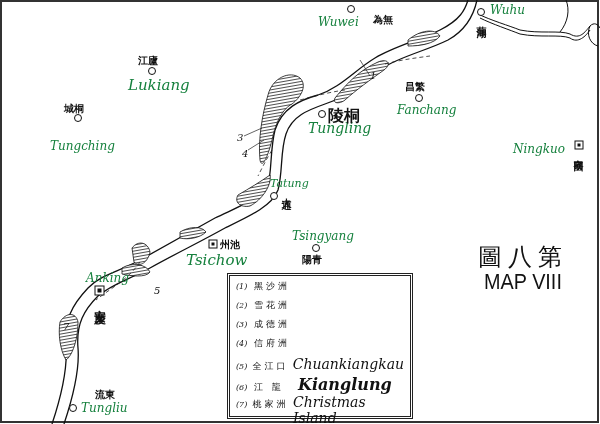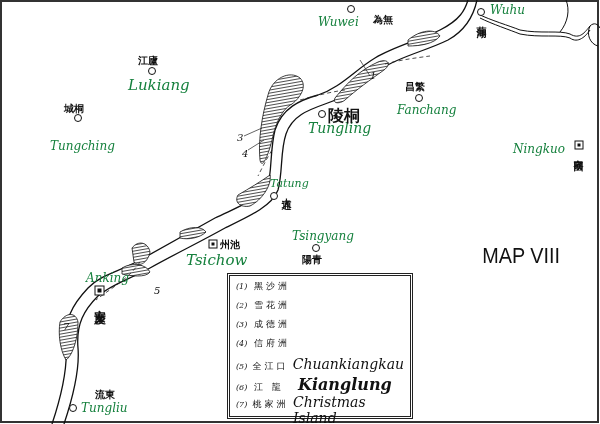--- a/index.html
+++ b/index.html
@@ -205,15 +205,16 @@
       <span class="e" style="font-size:16px;font-weight:bold;">Kianglung</span>
     </div>
     <div class="legend-row">
       <span class="n">(7)</span>
       <span class="c">桃家洲</span>
       <span class="e">Christmas Island</span>
     </div>
   </div>
 
   <div class="title-block">
+    <div class="title-cn">圖八第</div>
     <div class="title-en">MAP VIII</div>
   </div>
 </div>
 
 </body></html>

